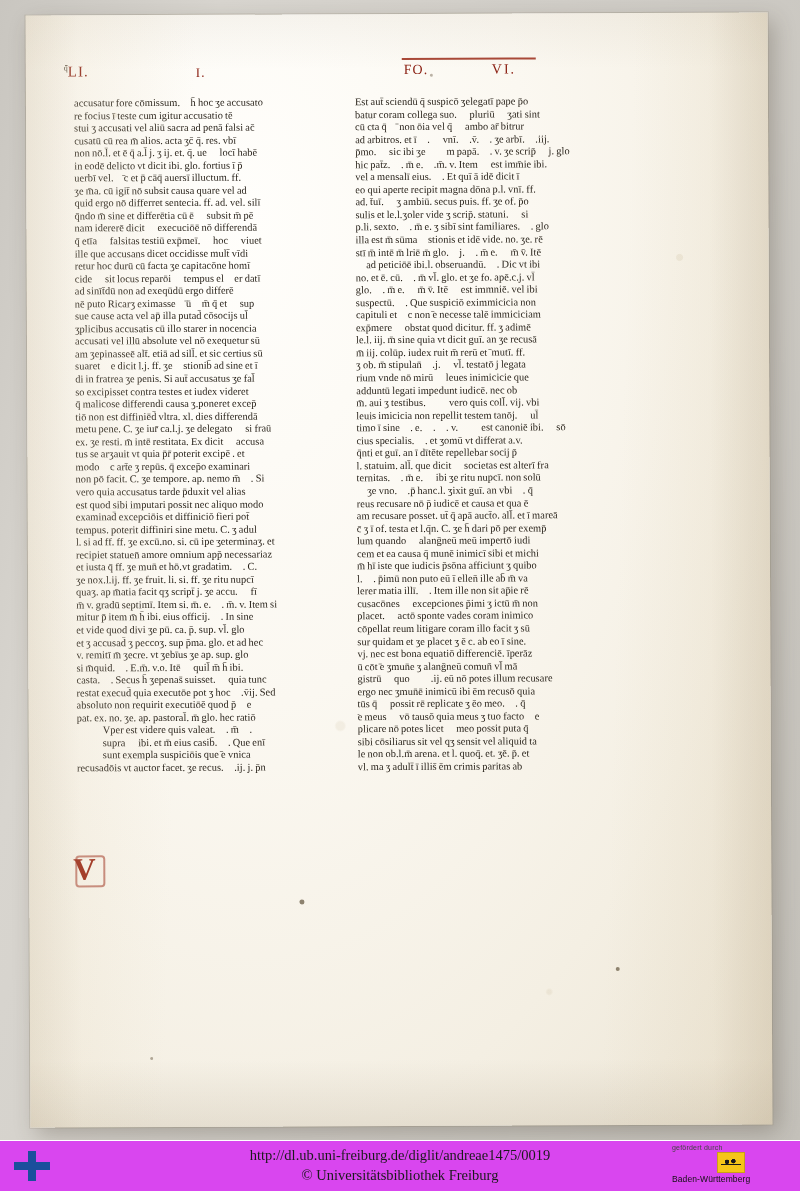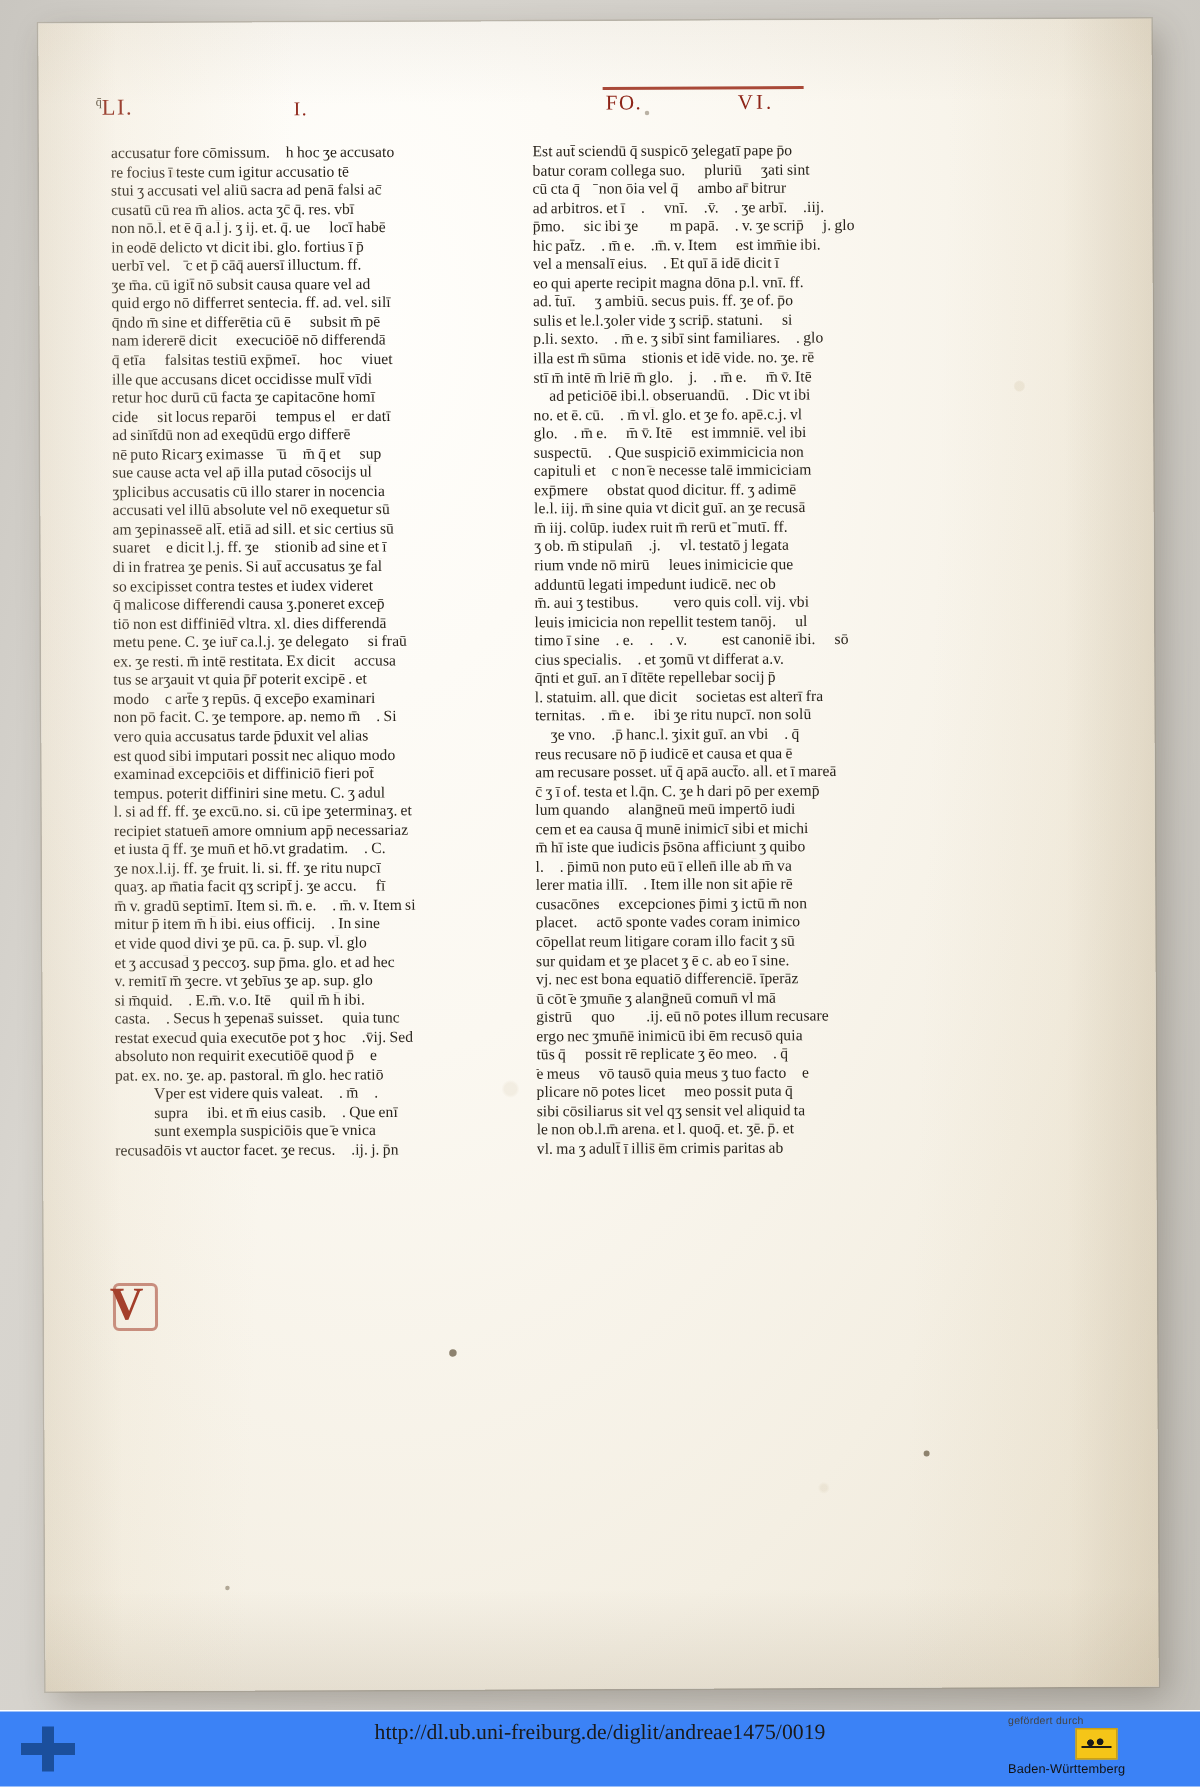--- a/index.html
+++ b/index.html
@@ -182,21 +182,21 @@
     border-radius: 4px;
   }
 
   
   #footer {
     position: absolute;
     left: 0;
     top: 1140px;
     width: 800px;
     height: 51px;
-    background: #3b82f6;
+    background: #d946ef;
     border-top: 1px solid #ffffff;
   }
   #footer-url {
     position: absolute;
     left: 0;
     top: 6px;
     width: 800px;
     text-align: center;
     font-family: "Liberation Serif", serif;
     font-size: 14.5px;
@@ -411,20 +411,21 @@
       <div class="blemish" style="left:270px; top:885px; width:5px; height:5px;"></div>
       <div class="blemish" style="left:586px; top:954px; width:4px; height:4px;"></div>
       <div class="blemish" style="left:120px; top:1042px; width:3px; height:3px; opacity:.5;"></div>
       <div class="blemish" style="left:404px; top:60px; width:3px; height:3px; opacity:.45;"></div>
     </div>
   </div>
 </div>
 
 <div id="footer">
   <div id="footer-url">http://dl.ub.uni-freiburg.de/diglit/andreae1475/0019</div>
+  <div id="footer-credit">© Universitätsbibliothek Freiburg</div>
 </div>
 
 <div id="logo-ub">
   <div class="bar-h"></div>
   <div class="bar-v"></div>
 </div>
 
 <div id="sponsor">
   <div id="sponsor-top">gefördert durch</div>
   <div id="sponsor-crest">

